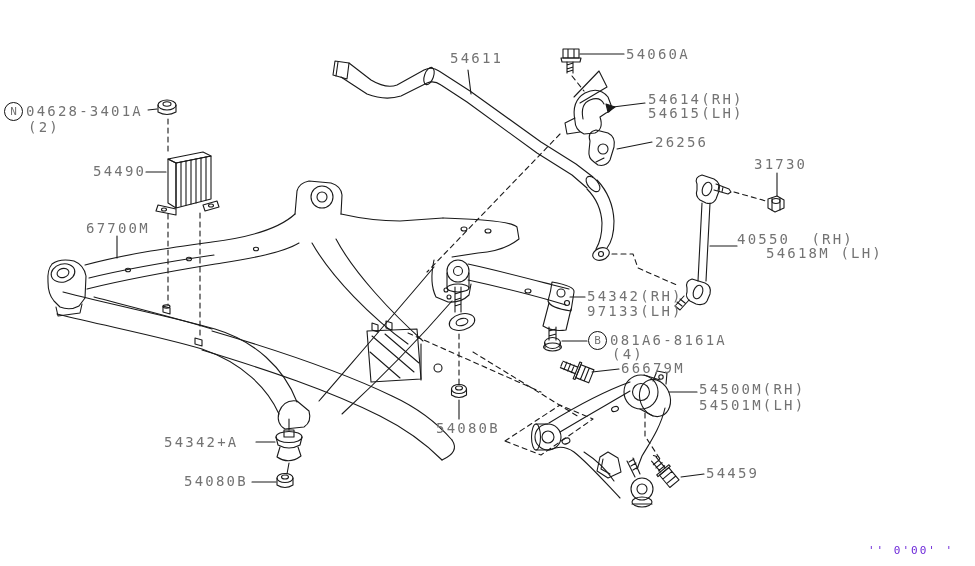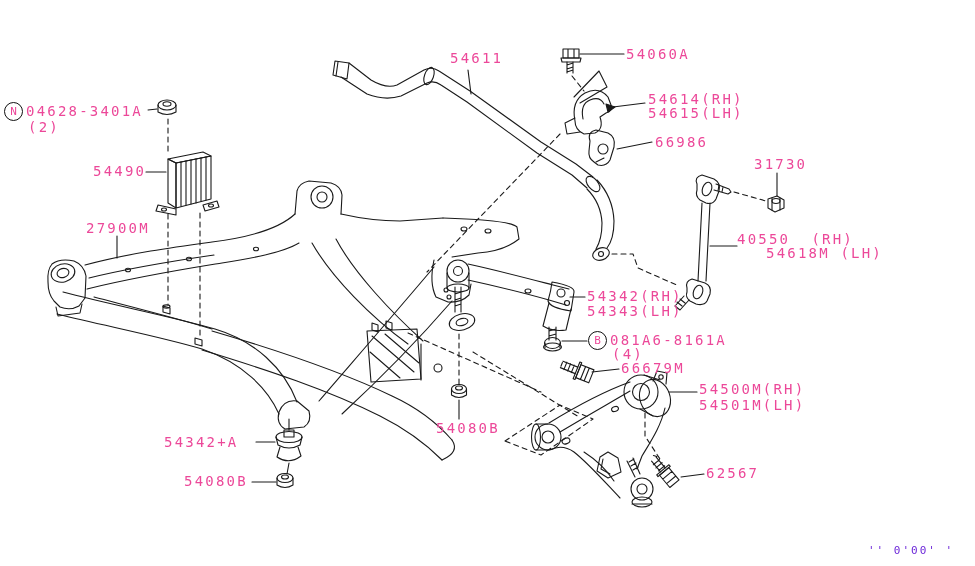--- a/index.html
+++ b/index.html
@@ -1,19 +1,19 @@
 <!DOCTYPE html>
 <html><head>
 <meta charset="utf-8">
 <style>
   html,body{margin:0;padding:0;background:#fff;}
   #stage{position:relative;width:975px;height:566px;background:#fff;overflow:hidden;
          font-family:"DejaVu Sans Mono", "Liberation Mono", monospace;}
   #art{position:absolute;left:0;top:0;}
-  .lbl{position:absolute;font-size:14px;letter-spacing:2.2px;color:#ec4899;white-space:pre;line-height:15px;}
+  .lbl{position:absolute;font-size:14px;letter-spacing:2.2px;color:#737373;white-space:pre;line-height:15px;}
   .row{display:flex;align-items:center;}
   .circ{display:inline-flex;width:17px;height:17px;border:1.4px solid #111;border-radius:50%;
         align-items:center;justify-content:center;font-size:11px;letter-spacing:0;
         margin-right:3px;flex:0 0 auto;}
   .faint{color:#6d28d9;font-size:11px;letter-spacing:2px;margin-top:40px;}
 </style>
 </head>
 <body>
 
 <div id="stage">
@@ -243,40 +243,40 @@
   </g>
 </svg>
 
   <div class="lbl row" style="left:4px;top:102px">
     <span class="circ">N</span>
     <span>04628-3401A</span>
   </div>
   <div class="lbl" style="left:28px;top:120px">(2)</div>
 
   <div class="lbl" style="left:93px;top:164px">54490</div>
-  <div class="lbl" style="left:86px;top:221px">27900M</div>
+  <div class="lbl" style="left:86px;top:221px">67700M</div>
   <div class="lbl" style="left:450px;top:51px">54611</div>
   <div class="lbl" style="left:626px;top:47px">54060A</div>
   <div class="lbl" style="left:648px;top:92px">54614(RH)</div>
   <div class="lbl" style="left:648px;top:106px">54615(LH)</div>
-  <div class="lbl" style="left:655px;top:135px">66986</div>
+  <div class="lbl" style="left:655px;top:135px">26256</div>
   <div class="lbl" style="left:754px;top:157px">31730</div>
   <div class="lbl" style="left:737px;top:232px">40550  (RH)</div>
   <div class="lbl" style="left:766px;top:246px">54618M (LH)</div>
   <div class="lbl" style="left:587px;top:289px">54342(RH)</div>
-  <div class="lbl" style="left:587px;top:304px">54343(LH)</div>
+  <div class="lbl" style="left:587px;top:304px">97133(LH)</div>
 
   <div class="lbl row" style="left:588px;top:331px">
     <span class="circ">B</span>
     <span>081A6-8161A</span>
   </div>
   <div class="lbl" style="left:612px;top:347px">(4)</div>
 
   <div class="lbl" style="left:621px;top:361px">66679M</div>
   <div class="lbl" style="left:699px;top:382px">54500M(RH)</div>
   <div class="lbl" style="left:699px;top:398px">54501M(LH)</div>
   <div class="lbl" style="left:436px;top:421px">54080B</div>
   <div class="lbl" style="left:164px;top:435px">54342+A</div>
   <div class="lbl" style="left:184px;top:474px">54080B</div>
-  <div class="lbl" style="left:706px;top:466px">62567</div>
+  <div class="lbl" style="left:706px;top:466px">54459</div>
 
   <div class="lbl faint" style="left:868px;top:503px">'' 0'00' '</div>
 </div>
 
 </body></html>

